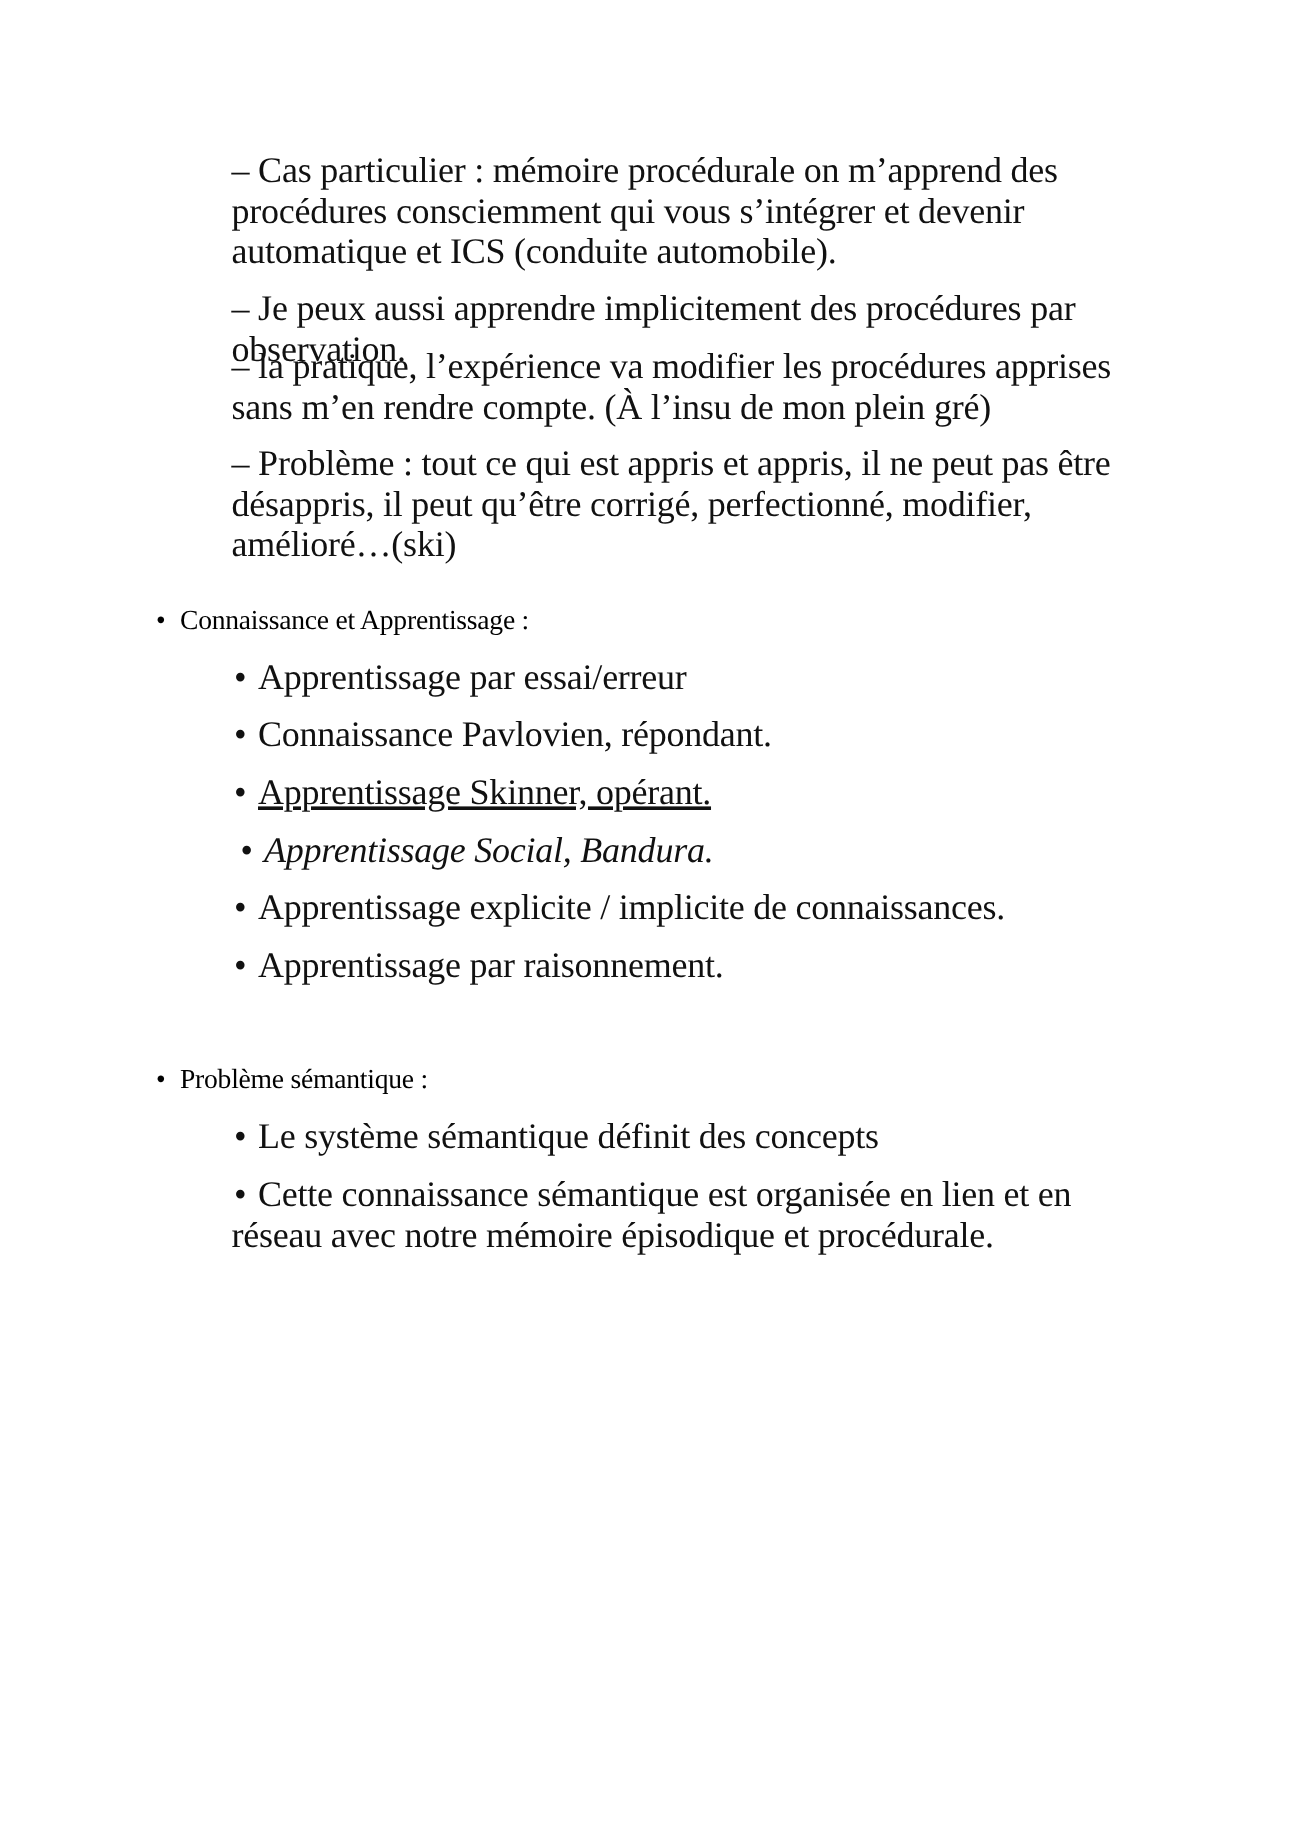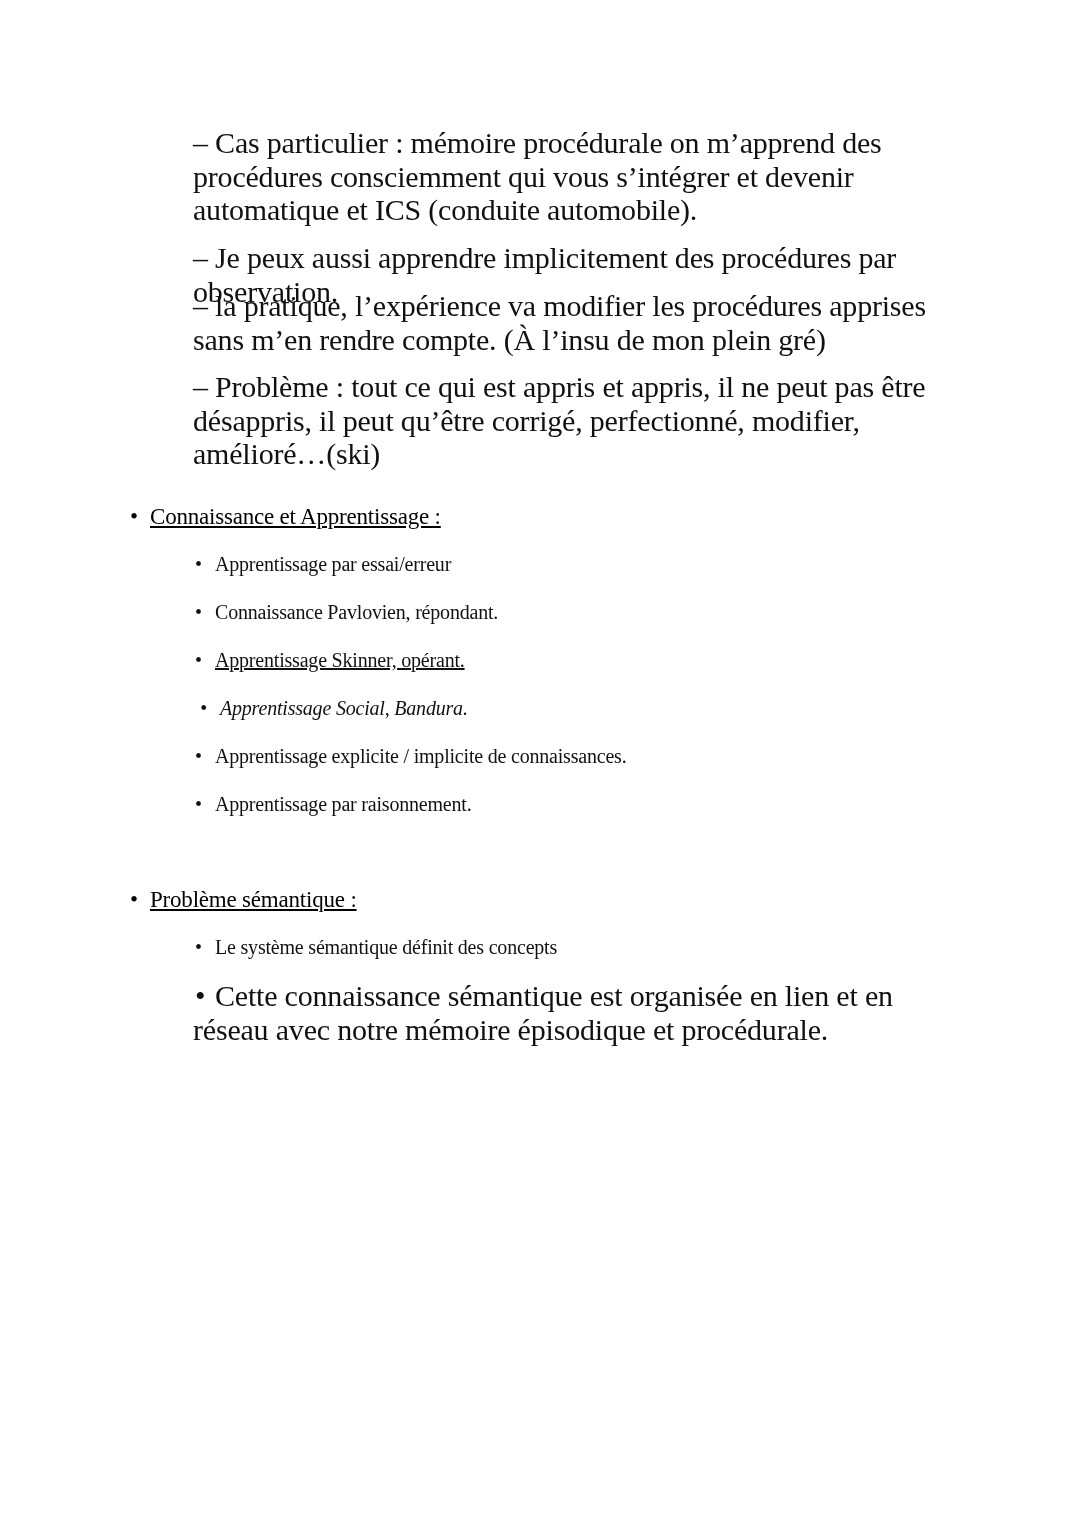--- a/index.html
+++ b/index.html
@@ -3,34 +3,34 @@
   <meta charset="utf-8">
   <style>
     html, body { margin: 0; padding: 0; background: #ffffff; }
     body {
       width: 1080px; height: 1527px; position: relative; overflow: hidden;
       font-family: "Liberation Serif", "DejaVu Serif", serif;
       color: #111111;
     }
     .line {
       position: absolute;
-      font-size: 20px;
+      font-size: 30px;
       line-height: 33px;
       letter-spacing: -0.2px;
       white-space: nowrap;
     }
     .para {
       position: absolute;
       left: 193px;
       width: 770px;
       font-size: 30px;
       line-height: 33.5px;
       letter-spacing: -0.2px;
     }
-    .heading { font-size: 23px; color: #000; text-decoration: underline; }
+    .heading { font-size: 23px; color: #000; }
     .bullet { display: inline-block; width: 20px; }
   </style>
 </head>
 <body>
 
 <div>
 
   <div class="para" style="top:126px;">– Cas particulier : mémoire procédurale on m’apprend des procédures consciemment qui vous s’intégrer et devenir automatique et ICS (conduite automobile).</div>
   <div class="para" style="top:241px;">– Je peux aussi apprendre implicitement des procédures par observation.</div>
   <div class="para" style="top:289px;">– la pratique, l’expérience va modifier les procédures apprises sans m’en rendre compte. (À l’insu de mon plein gré)</div>

